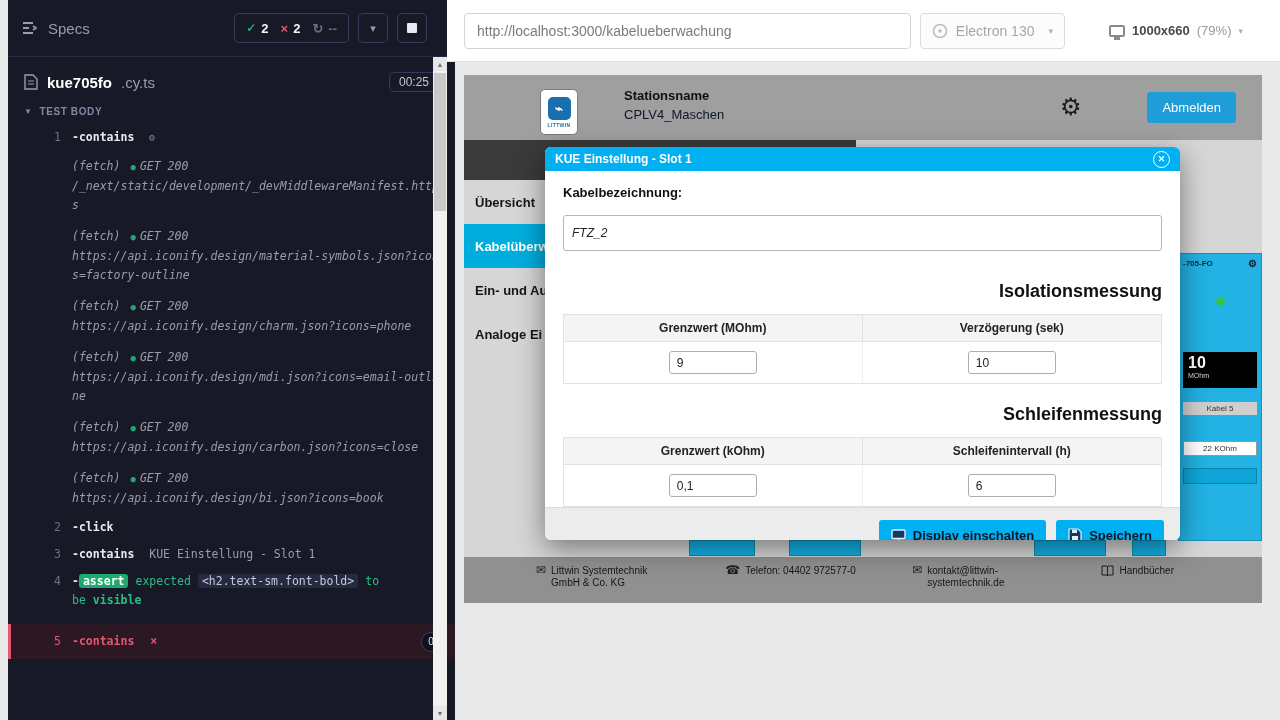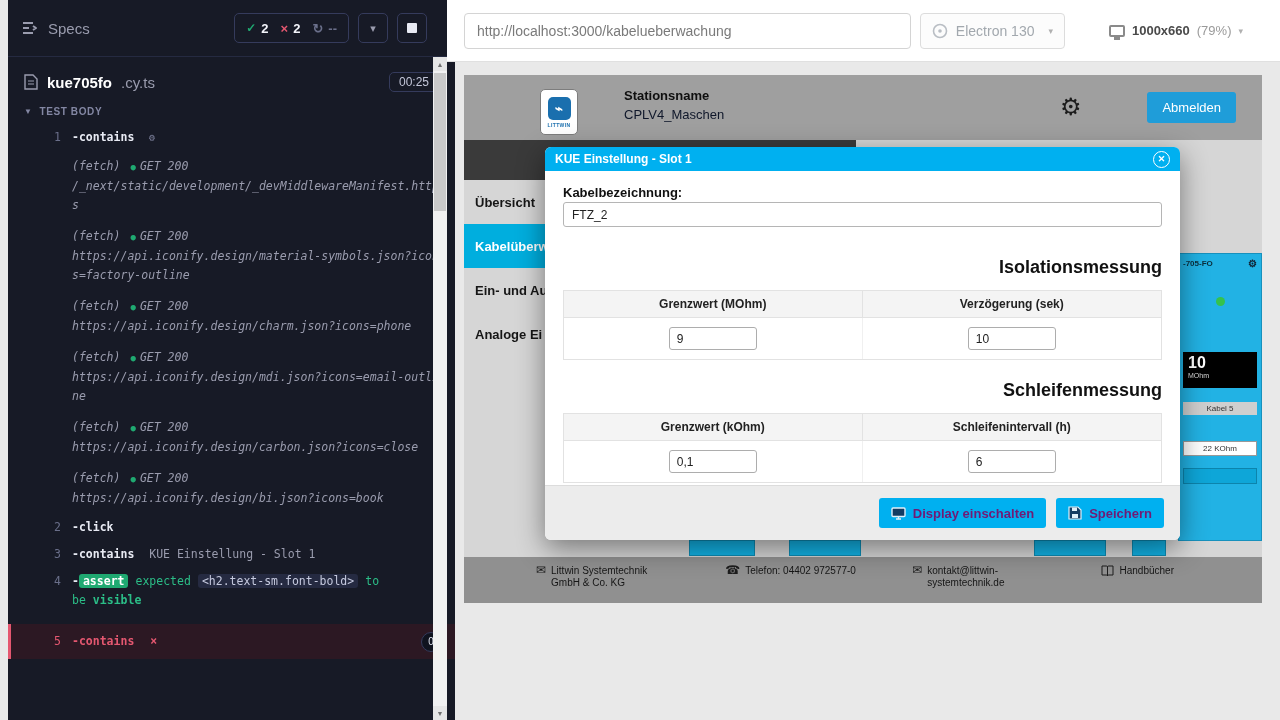--- a/index.html
+++ b/index.html
@@ -100,33 +100,33 @@
   .f-cell { display:flex; gap:5px; align-items:flex-start; }
   .f-ico { font-size:12px; line-height:11px; color:#1d1d1d; }
   .f-text { max-width:118px; line-height:12px; }
 
   
   .modal { position:absolute; left:81px; top:72px; width:635px; height:393px; background:#fff; border-radius:6px; box-shadow:0 8px 28px rgba(0,0,0,.45); overflow:hidden; display:flex; flex-direction:column; }
   .modal-header { height:24px; background:#00b0f0; color:#fff; display:flex; align-items:center; padding:0 10px; font-size:12px; font-weight:bold; flex:none; }
   .modal-close { margin-left:auto; width:17px; height:17px; border:1.5px solid #fff; border-radius:50%; display:flex; align-items:center; justify-content:center; font-size:9px; color:#fff; cursor:pointer; font-weight:bold; }
   .modal-body { padding:14px 18px 0; flex:1; }
   .kabel-label { font-size:13px; font-weight:bold; color:#111; }
-  .kabel-input { margin-top:2px; width:100%; height:25px; border:1px solid #b5b5b5; border-radius:3px; font-size:12px; padding:0 8px; color:#222; font-family:"Liberation Sans",sans-serif; }
+  .kabel-input { margin-top:15px; width:100%; height:36px; border:1px solid #b5b5b5; border-radius:3px; font-size:12px; padding:0 8px; color:#222; font-family:"Liberation Sans",sans-serif;font-style:italic; }
   .section-heading { text-align:right; font-size:18px; font-weight:bold; margin:30px 0 12px; color:#111; }
   .section-heading.second { margin-top:20px; }
   .mtable { border:1px solid #e2e2e2; }
   .mt-head { display:grid; grid-template-columns:1fr 1fr; background:#f4f4f4; border-bottom:1px solid #e2e2e2; }
   .mt-head div { padding:6px; text-align:center; font-size:12px; font-weight:bold; color:#222; }
   .mt-head div:first-child { border-right:1px solid #e2e2e2; }
   .mt-row { display:grid; grid-template-columns:1fr 1fr; }
   .mt-cell { padding:9px; display:flex; justify-content:center; }
   .mt-cell:first-child { border-right:1px solid #f0f0f0; }
   .cell-input { width:88px; height:23px; border:1px solid #adadad; border-radius:3px; font-size:12px; padding:0 7px; color:#222; font-family:"Liberation Sans",sans-serif; }
   .modal-footer { background:#ececec; border-top:1px solid #dcdcdc; padding:12px 16px; display:flex; justify-content:flex-end; gap:10px; flex:none; }
-  .cy-btn { background:#00b0f0; color:#701a75; border:none; border-radius:3px; height:30px; padding:0 12px; font-size:13px; font-weight:bold; display:flex; align-items:center; gap:7px; cursor:pointer; font-family:"Liberation Sans",sans-serif; }
+  .cy-btn { background:#00b0f0; color:#0f172a; border:none; border-radius:3px; height:30px; padding:0 12px; font-size:13px; font-weight:bold; display:flex; align-items:center; gap:7px; cursor:pointer; font-family:"Liberation Sans",sans-serif; }
 </style>
 </head>
 <body>
 
 <div class="stage">
 
   <div class="cy">
     <div class="cy-header">
       <div class="specs-btn">
         <svg width="17" height="14" viewBox="0 0 17 14">

